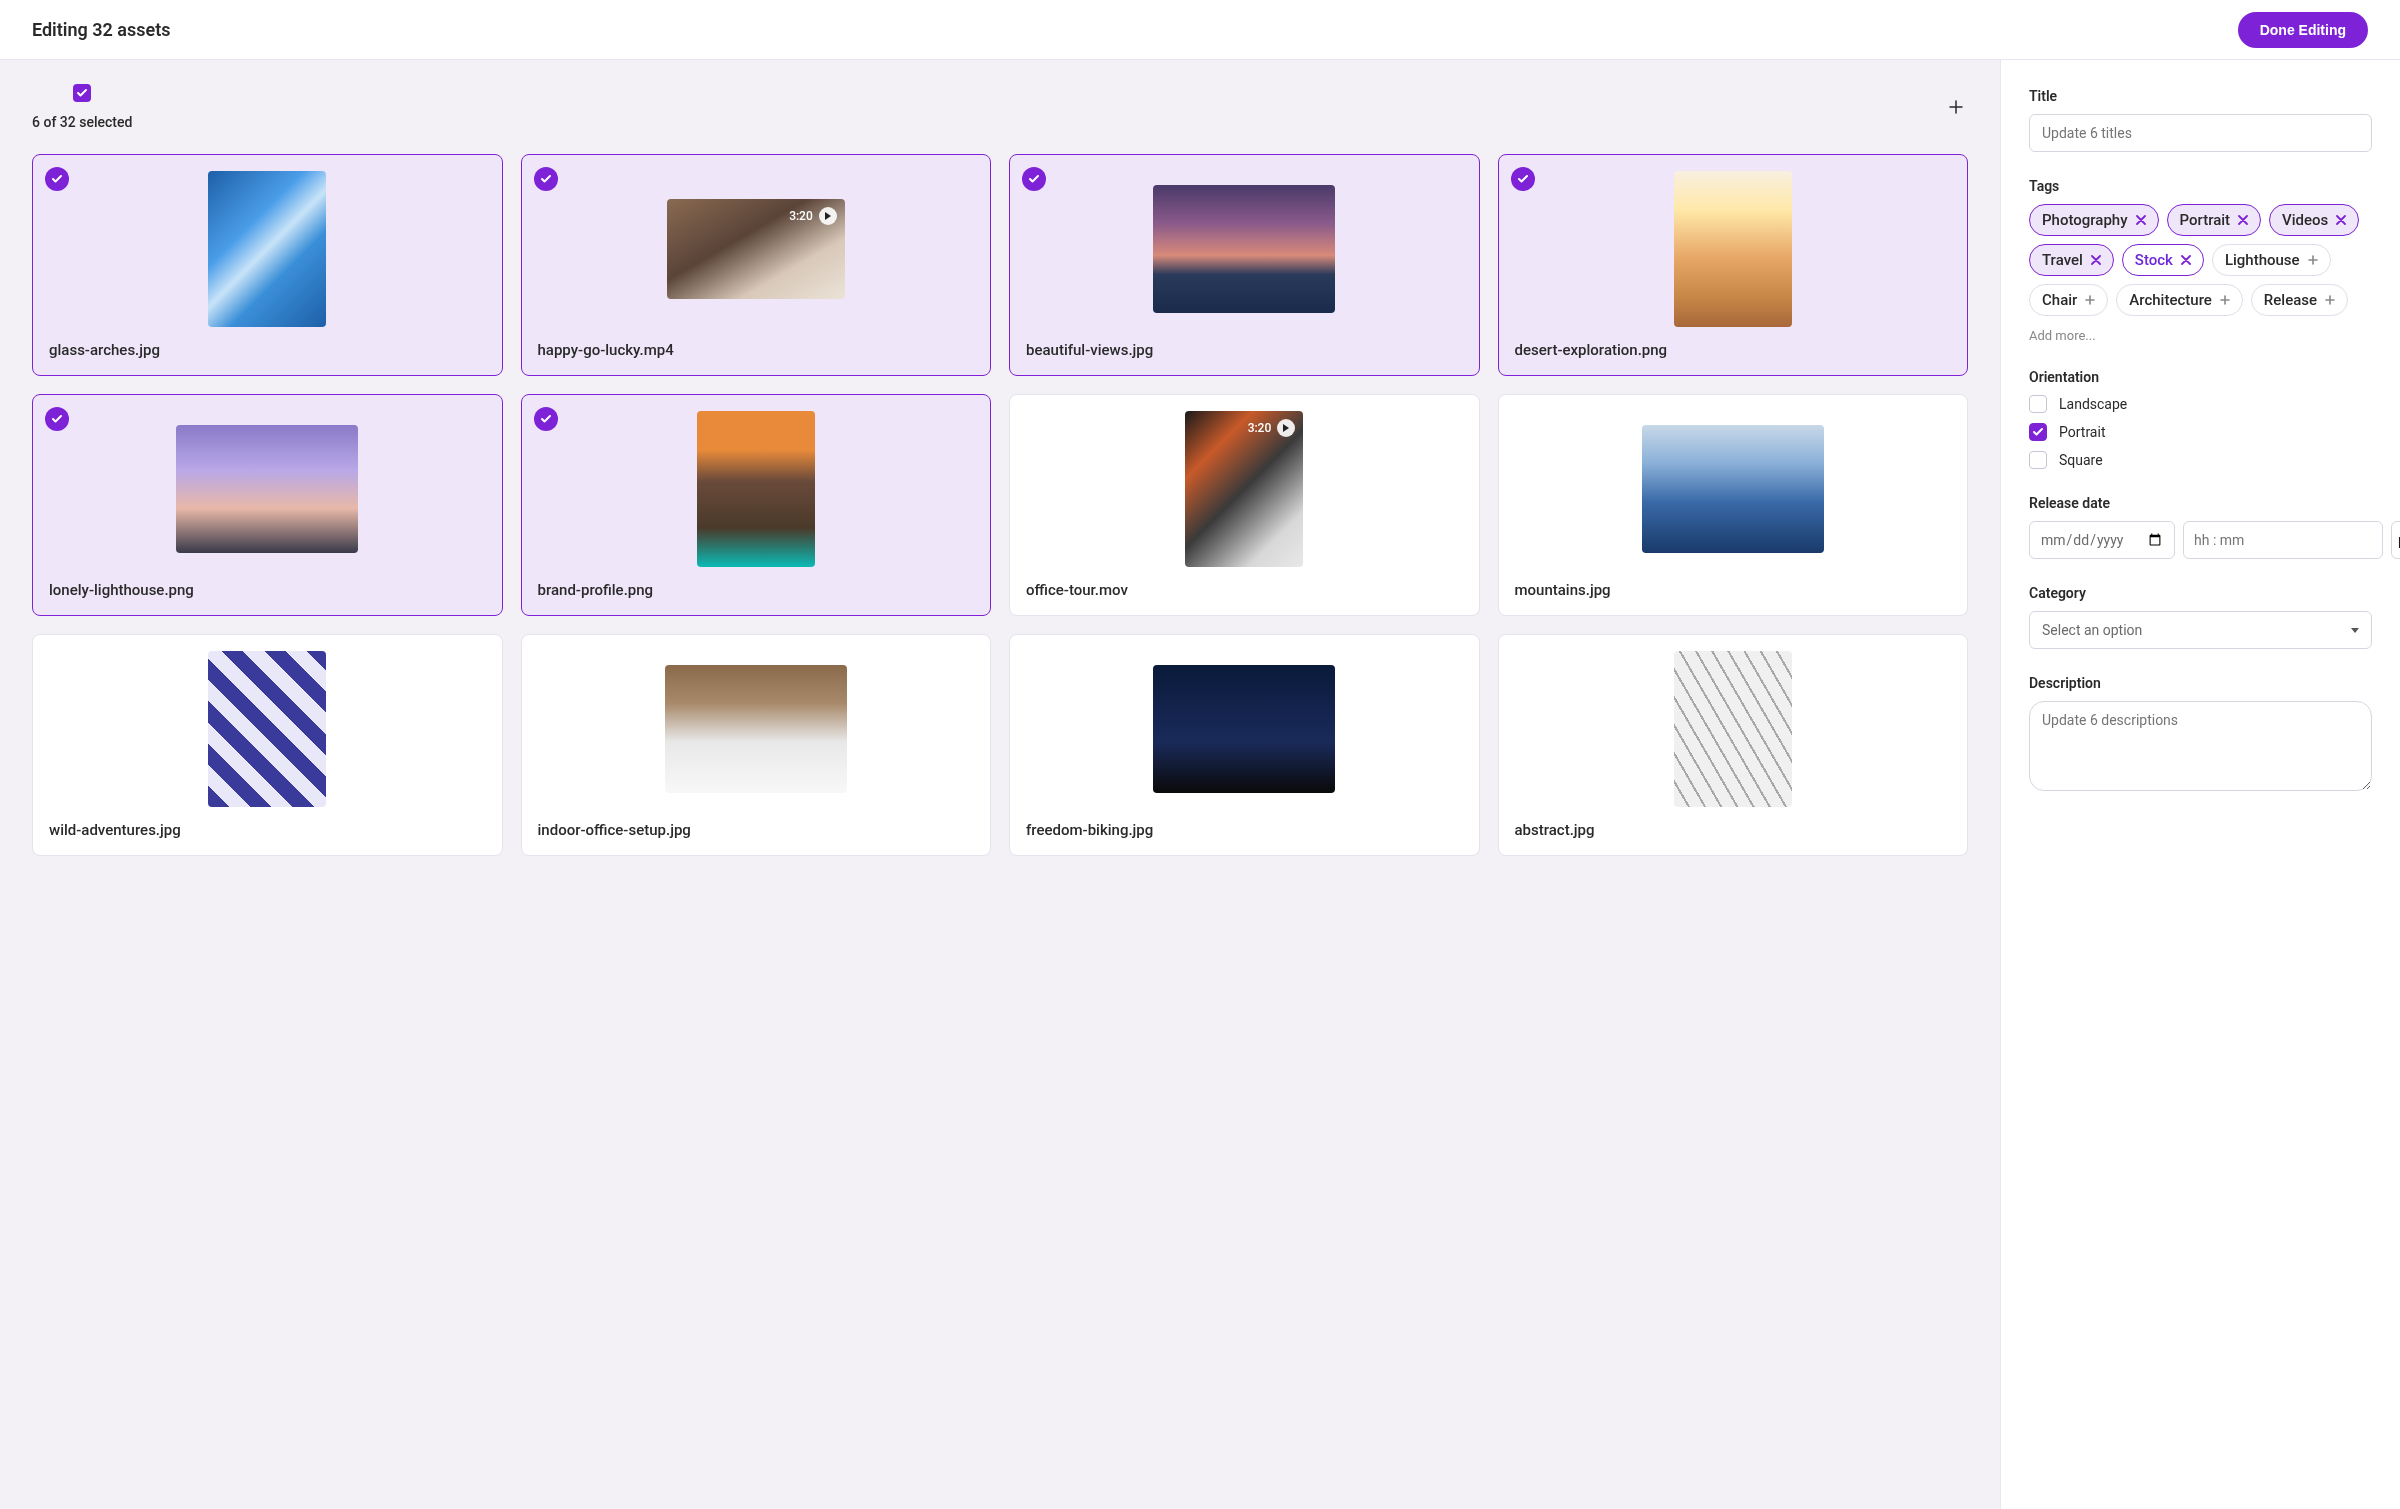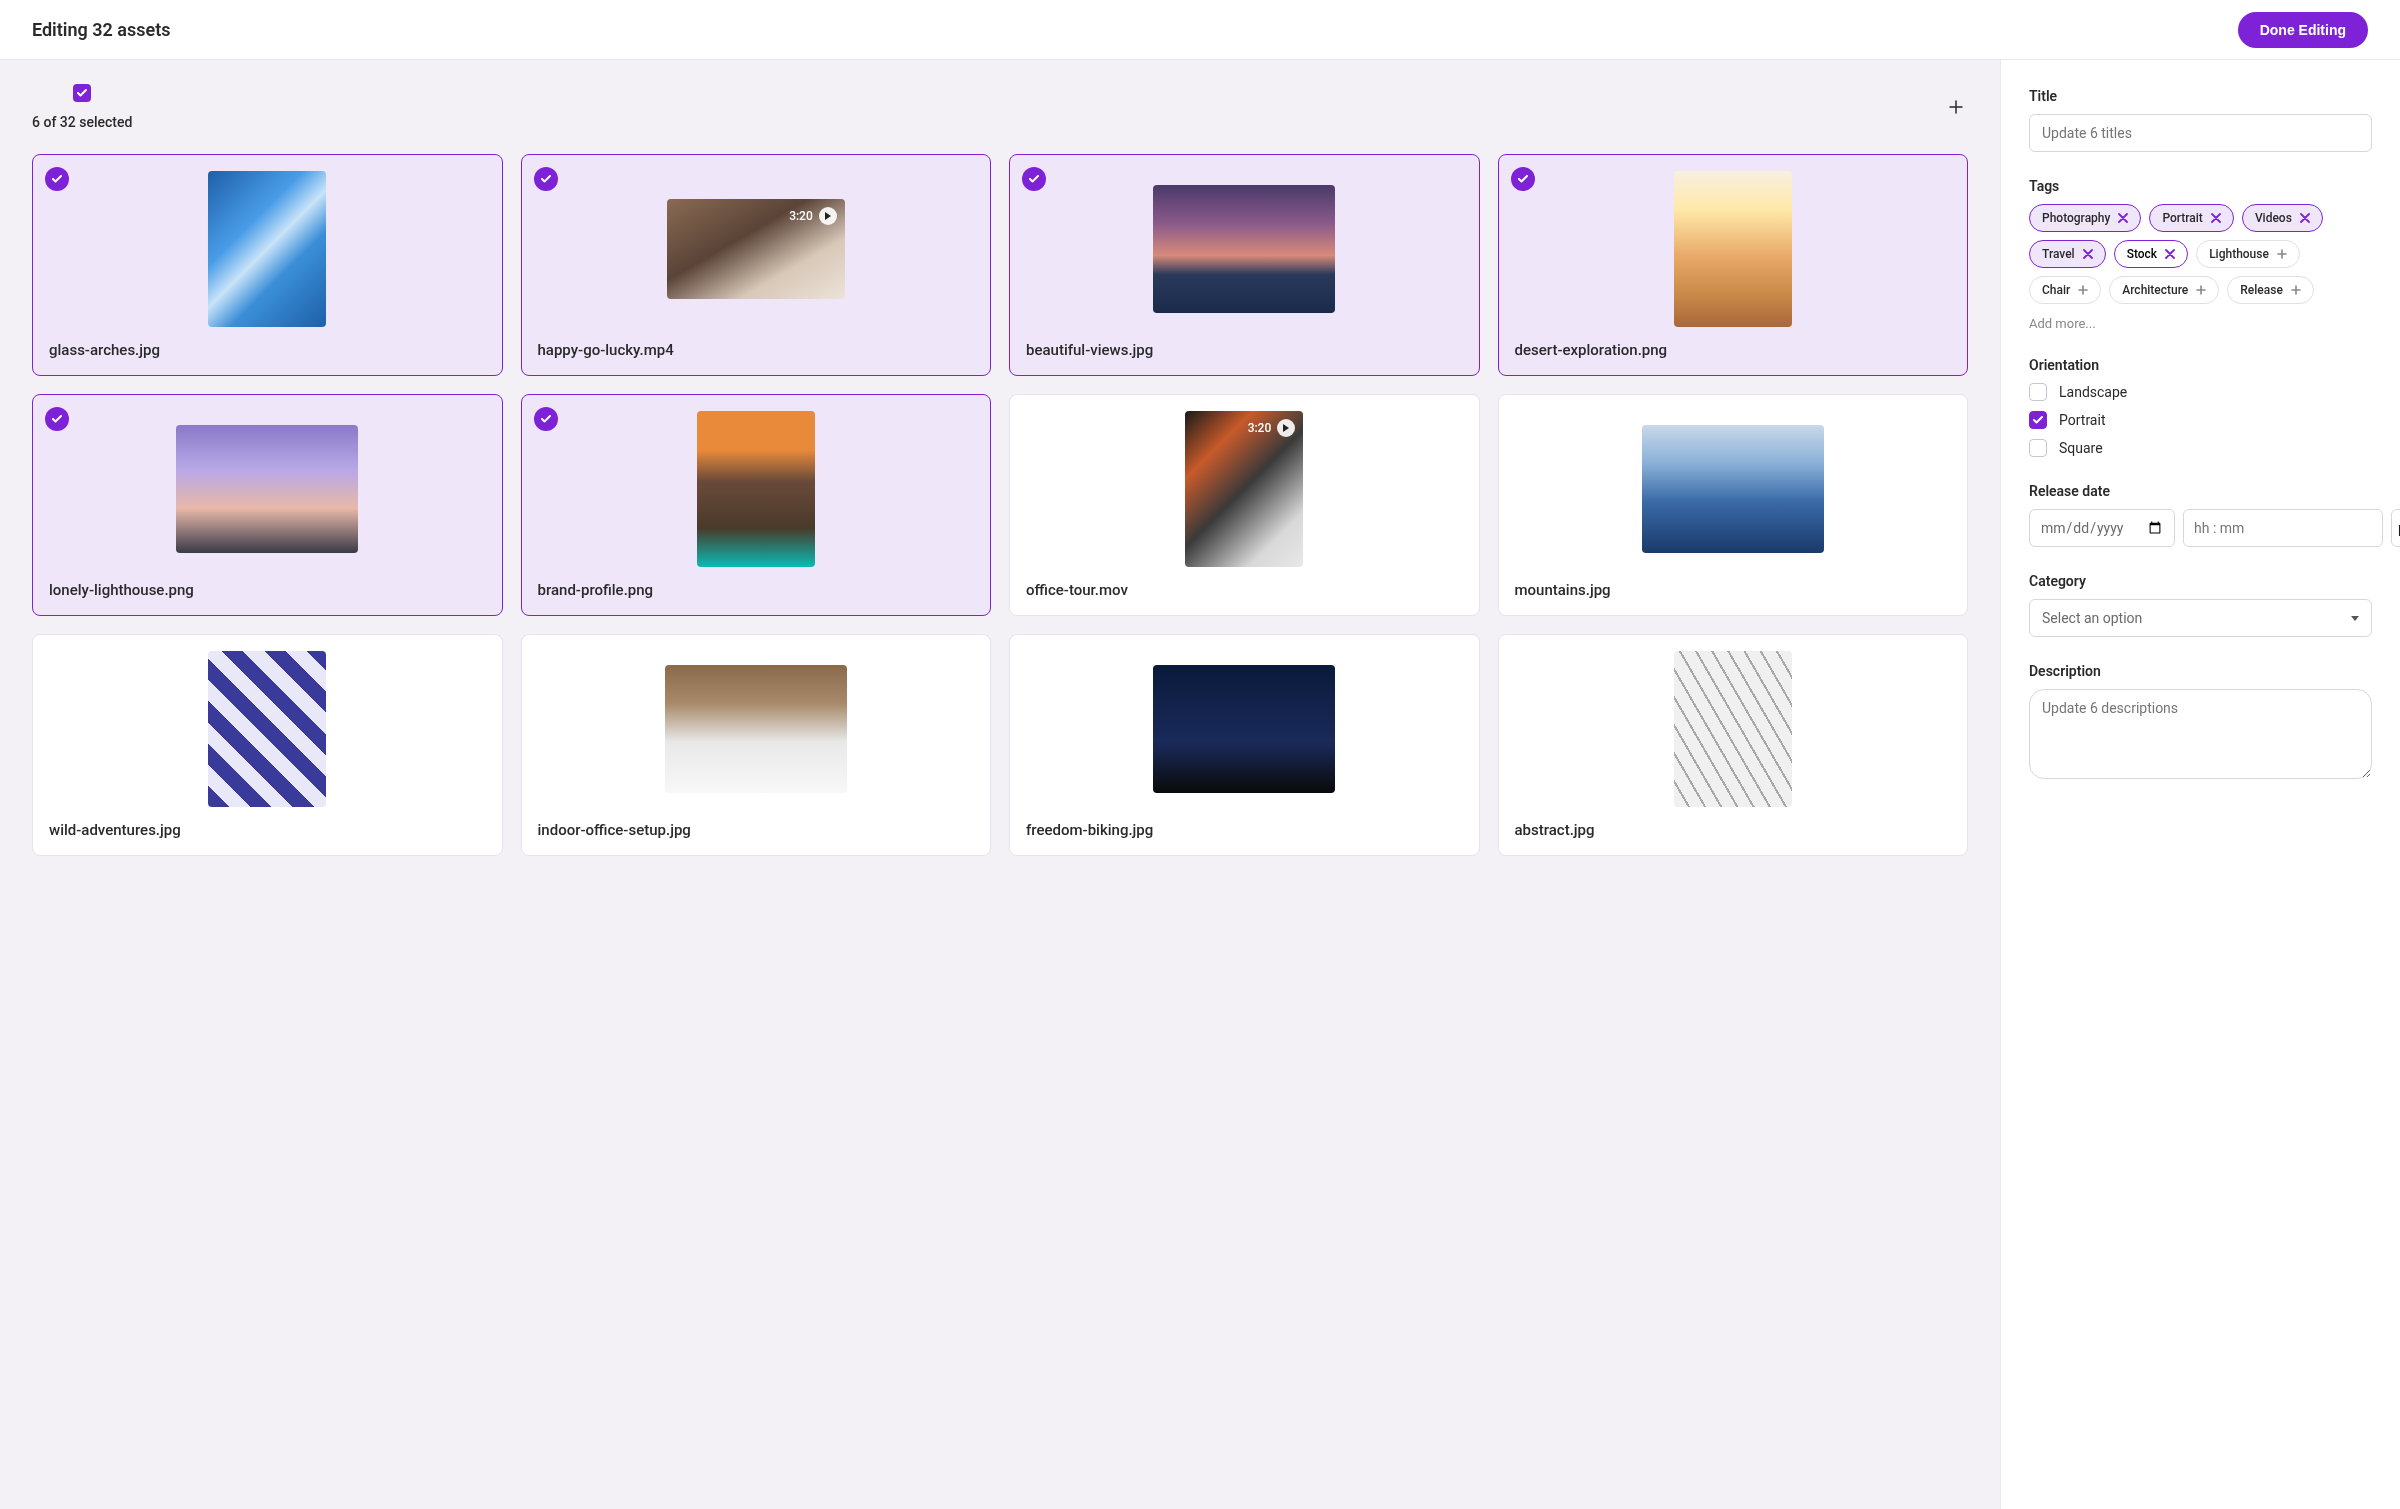--- a/index.html
+++ b/index.html
@@ -28,23 +28,23 @@
 .video-badge { position: absolute; top: 8px; right: 8px; display: flex; align-items: center; gap: 6px; color: #fff; font-size: 12px; font-weight: 500; z-index: 2; }
 .play-circle { width: 18px; height: 18px; border-radius: 50%; background: rgba(255,255,255,0.9); display: flex; align-items: center; justify-content: center; }
 .play-circle svg { width: 8px; height: 8px; }
 .filename { font-size: 15px; color: #2a2a2a; font-weight: 500; }
 .sidebar { width: 400px; background: #fff; border-left: 1px solid #e8e6ee; padding: 28px; overflow-y: auto; }
 .field-group { margin-bottom: 26px; }
 .field-label { font-size: 14px; font-weight: 600; color: #2a2a2a; margin-bottom: 10px; display: block; }
 .text-input, .select-input, .textarea-input { width: 100%; border: 1px solid #d8d5e0; border-radius: 6px; padding: 10px 12px; font-size: 14px; color: #6b6b6b; font-family: inherit; background: #fff; }
 .textarea-input { min-height: 90px; resize: vertical; border-radius: 15px; }
 .tags-wrap { display: flex; flex-wrap: wrap; gap: 8px; margin-bottom: 12px; }
-.tag { display: inline-flex; align-items: center; gap: 8px; padding: 6px 12px; border-radius: 16px; font-size: 12px; font-weight: 500; cursor: pointer; }
+.tag { display: inline-flex; align-items: center; gap: 8px; padding: 6px 12px; border-radius: 16px; font-size: 15px; font-weight: 500; cursor: pointer; }
 .tag.applied { background: #f0e6fa; border: 1.5px solid #7d22d6; color: #2a2a2a; }
-.tag.suggested-primary { background: #fff; border: 1.5px solid #7d22d6; color: #000000; text-align: center; }
+.tag.suggested-primary { background: #fff; border: 1.5px solid #7d22d6; color: #6d28d9; text-align: center; }
 .tag.suggested { background: #fff; border: 1px solid #e0dde8; color: #2a2a2a; }
 .tag-icon { width: 10px; height: 10px; display: flex; align-items: center; justify-content: center; }
 .tag-icon.close svg { stroke: #7d22d6; }
 .tag-icon.plus svg { stroke: #888; }
 .add-more { font-size: 13px; color: #888; }
 .check-row { display: flex; align-items: center; gap: 12px; margin-bottom: 10px; cursor: pointer; }
 .checkbox { width: 18px; height: 18px; border: 1.5px solid #c8c5d2; border-radius: 4px; display: flex; align-items: center; justify-content: center; background: #fff; }
 .checkbox.checked { background: #7d22d6; border-color: #7d22d6; }
 .checkbox svg { width: 12px; height: 12px; }
 .check-label { font-size: 14px; color: #2a2a2a; }

